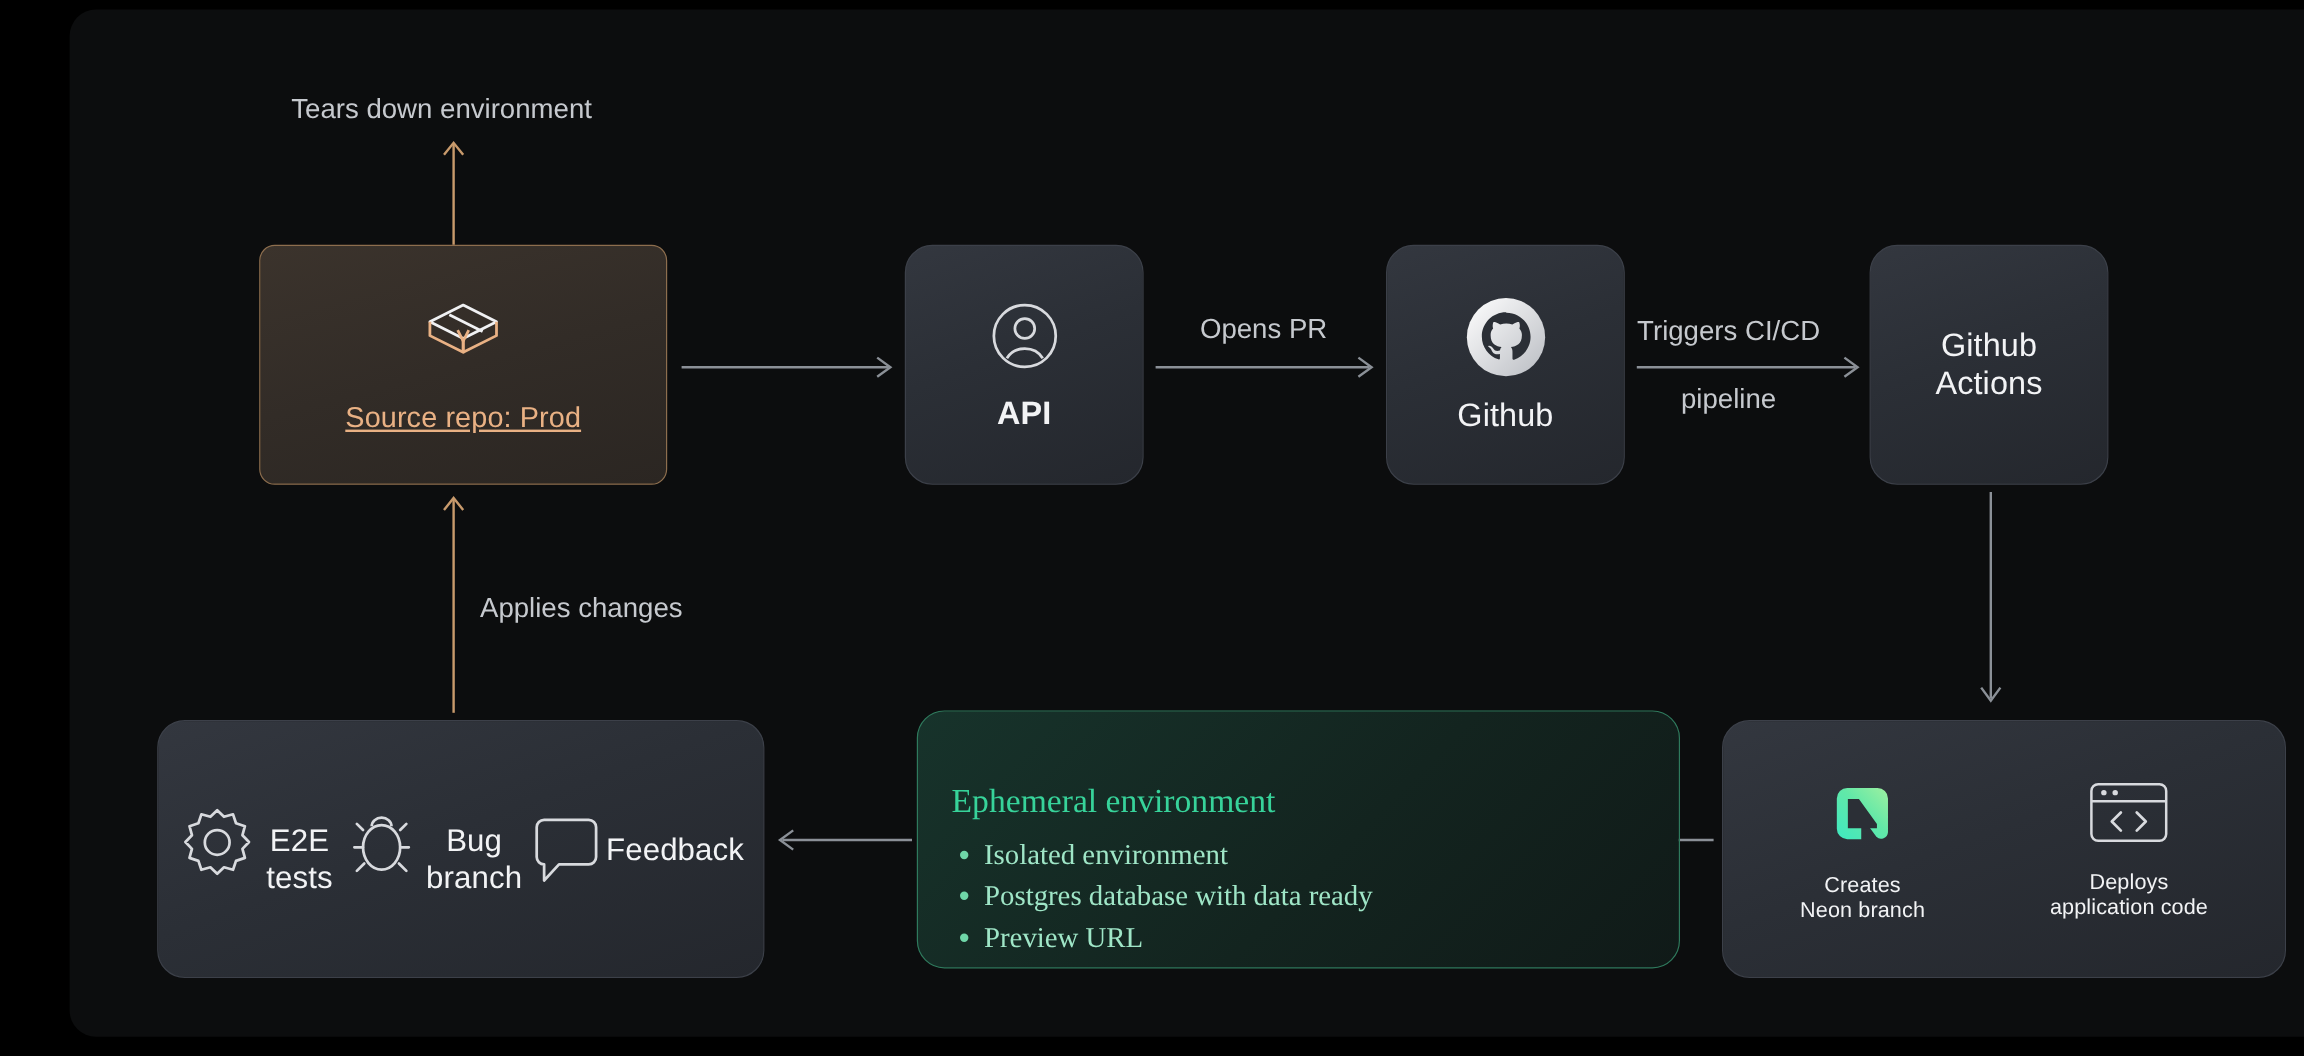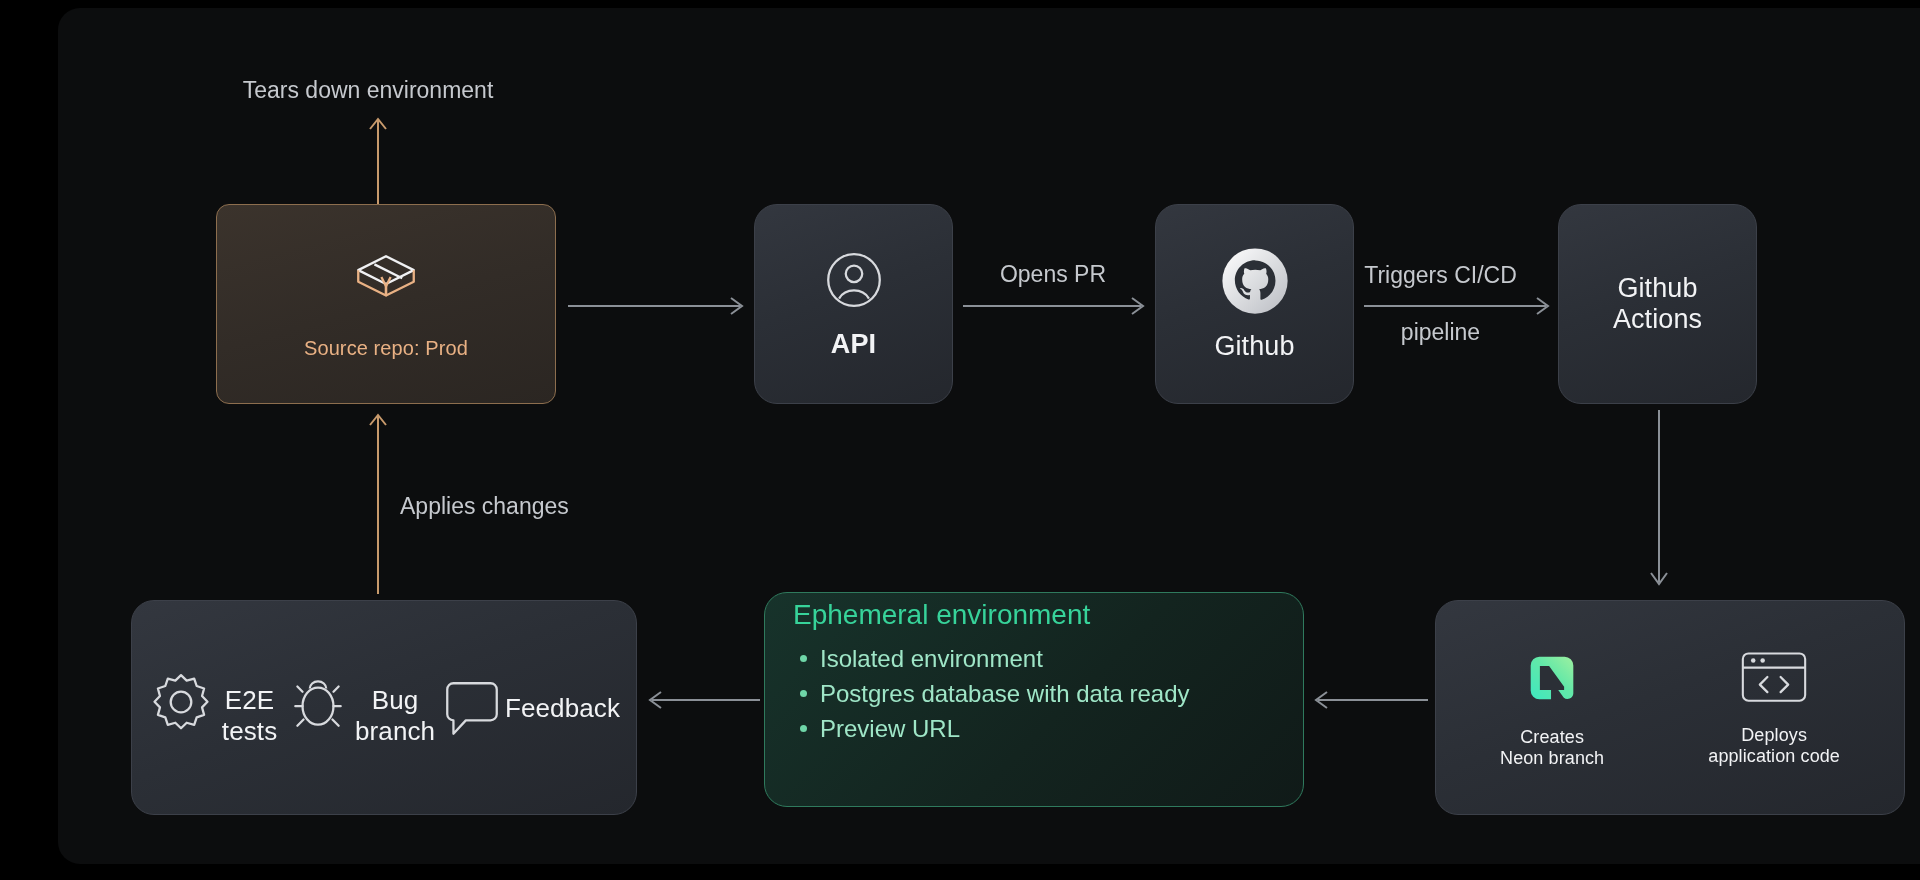--- a/index.html
+++ b/index.html
@@ -38,46 +38,48 @@
   }
   
   #node-source {
     left: 158px; top: 196px; width: 340px; height: 200px;
     background: linear-gradient(165deg, #3b332c 0%, #322c27 50%, #2b2622 100%);
     border: 1px solid #8d6e4e;
     border-radius: 13px;
   }
   #node-source .node-label {
     color: #e9b184;
-    font-size: 20px;
+    font-size: 24px;
     margin-top: 16px;
+    text-decoration: underline;
   }
   
   #node-api { left: 696px; top: 196px; width: 199px; height: 200px; }
   #node-api .node-label { margin-top: 16px; font-weight: bold; }
   
   #node-github { left: 1097px; top: 196px; width: 199px; height: 200px; }
   #node-github .node-label { margin-top: 14px; }
   
   #node-actions { left: 1500px; top: 196px; width: 199px; height: 200px; }
   
   #node-left {
     left: 73px; top: 592px; width: 506px; height: 215px;
     flex-direction: row; justify-content: space-around; align-items: center;
     padding: 0 16px;
   }
   #node-left .cell { display: flex; align-items: flex-start; }
   #node-left .cell .node-label { margin-top: 16px; font-size: 26px; }
   
   #node-ephemeral {
-    left: 706px; top: 584px; width: 540px; height: 215px;
+    left: 706px; top: 584px; width: 636px; height: 215px;
     background: linear-gradient(135deg, #17332b 0%, #13241f 55%, #101a18 100%);
     border: 1px solid #2f7a5d;
-    align-items: flex-start; justify-content: flex-start;
+    align-items: flex-start; justify-content: flex-end;
     padding: 6px 28px;
+    font-family: Liberation Serif, serif;
   }
   #node-ephemeral h2 {
     color: #37d39a; font-size: 28px; font-weight: normal;
     margin-bottom: 11px;
   }
   #node-ephemeral ul { list-style: none; }
   #node-ephemeral li {
     color: #9fe6c7; font-size: 24px; line-height: 1.45;
     position: relative; padding-left: 27px;
   }

